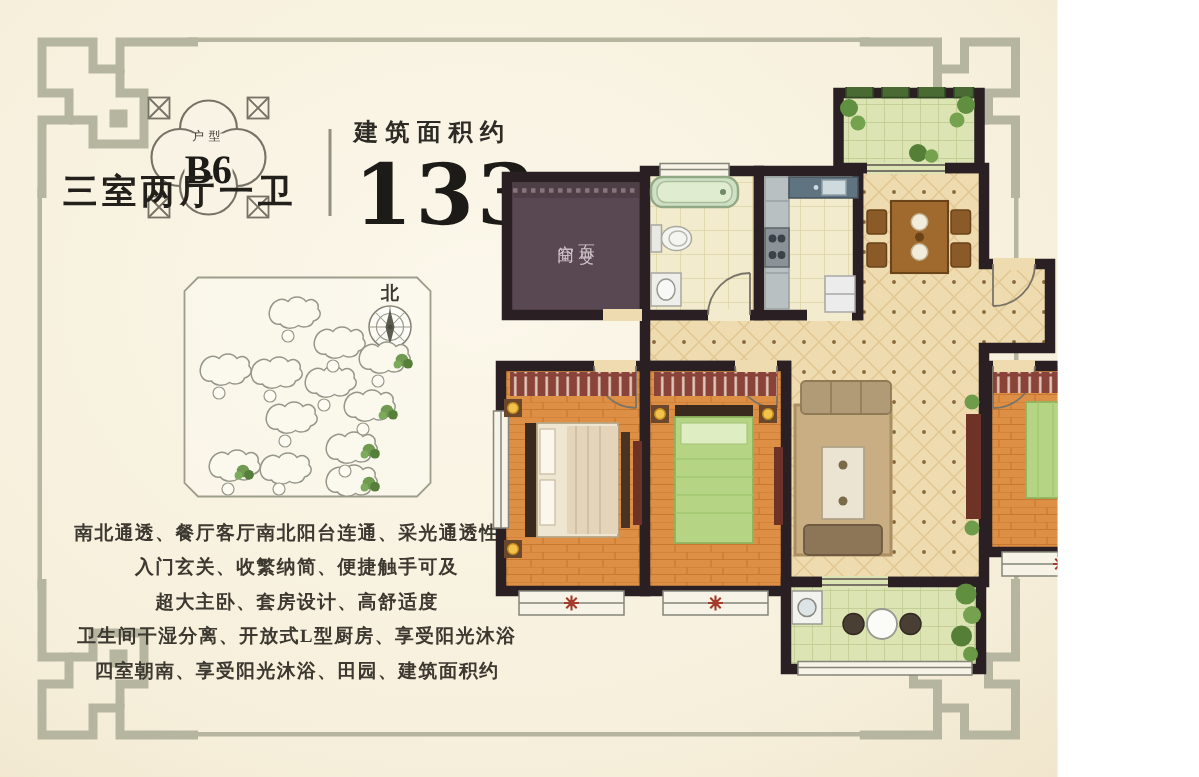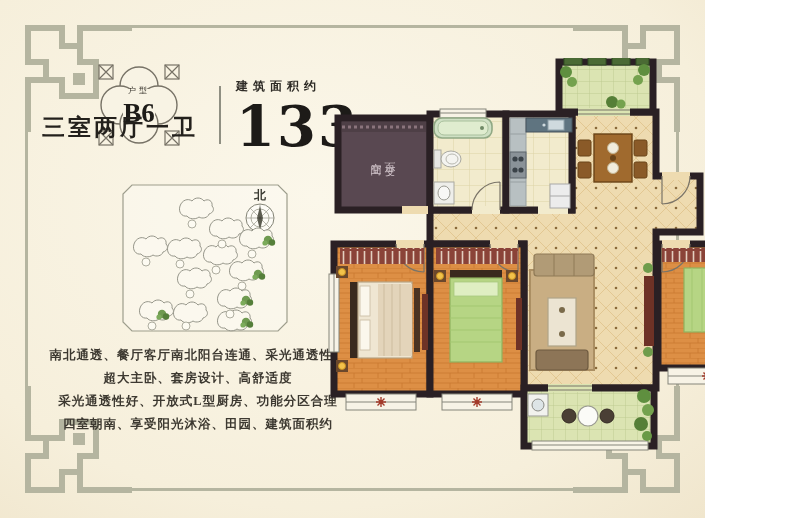--- a/index.html
+++ b/index.html
@@ -21,21 +21,21 @@
   .corner.bl{bottom:12px;left:12px;transform:scaleY(-1);}
   .corner.br{bottom:12px;right:12px;transform:scale(-1,-1);}
   
   .badge{position:absolute;left:96px;top:62px;width:86px;height:86px;}
   .unit-type{
     position:absolute;left:42px;top:112px;width:184px;
     font-size:23px;font-weight:bold;letter-spacing:3px;color:#23201c;
   }
   .divider{position:absolute;left:219px;top:86px;width:2px;height:58px;background:#8f8f82;}
   .area{position:absolute;left:236px;top:78px;}
-  .area .lbl{font-size:12px;font-weight:bold;letter-spacing:5px;color:#2e2b26;}
+  .area .lbl{font-size:16px;font-weight:bold;letter-spacing:5px;color:#2e2b26;}
   .area .val-row{margin-top:-2px;white-space:nowrap;}
   .area .val{font-size:56px;font-weight:bold;font-family:"DejaVu Serif",serif;color:#1d1b18;letter-spacing:2px;}
   .area .unit{font-size:27px;font-weight:bold;color:#1d1b18;}
   .area sup{font-size:13px;font-weight:bold;}
   .sitebox{position:absolute;left:122px;top:184px;}
   .features{
     position:absolute;left:46px;top:344px;width:304px;text-align:center;
     font-size:12.5px;font-weight:bold;line-height:23px;letter-spacing:1px;color:#3d3931;
   }
   .floorplan{position:absolute;left:326px;top:58px;}
@@ -167,22 +167,23 @@
       <circle class="bnum" cx="120" cy="102" r="4"></circle>
         <circle class="bnum" cx="68" cy="110" r="4"></circle>
       <circle class="bnum" cx="108" cy="130" r="4"></circle>
         <circle class="bnum" cx="30" cy="142" r="4"></circle>
       <circle class="bnum" cx="64" cy="142" r="4"></circle>
     </g>
   </svg>
 
   <div class="features">
     <div>南北通透、餐厅客厅南北阳台连通、采光通透性好</div>
+    <div>入门玄关、收繁纳简、便捷触手可及</div>
     <div>超大主卧、套房设计、高舒适度</div>
-    <div>采光通透性好、开放式L型厨房、功能分区合理</div>
+    <div>卫生间干湿分离、开放式L型厨房、享受阳光沐浴</div>
     <div>四室朝南、享受阳光沐浴、田园、建筑面积约</div>
   </div>
 
   <svg class="floorplan" width="442" height="424" viewBox="0 0 442 424">
     <defs>
       <pattern id="wood" width="24" height="10" patternUnits="userSpaceOnUse">
         <rect width="24" height="10" fill="#dd8f45"></rect>
         <path d="M0,0 H24 M0,5 H24" stroke="#c9792f" stroke-width="0.8"></path>
         <path d="M12,0 V5 M4,5 V10" stroke="#c9792f" stroke-width="0.8"></path>
       </pattern>

